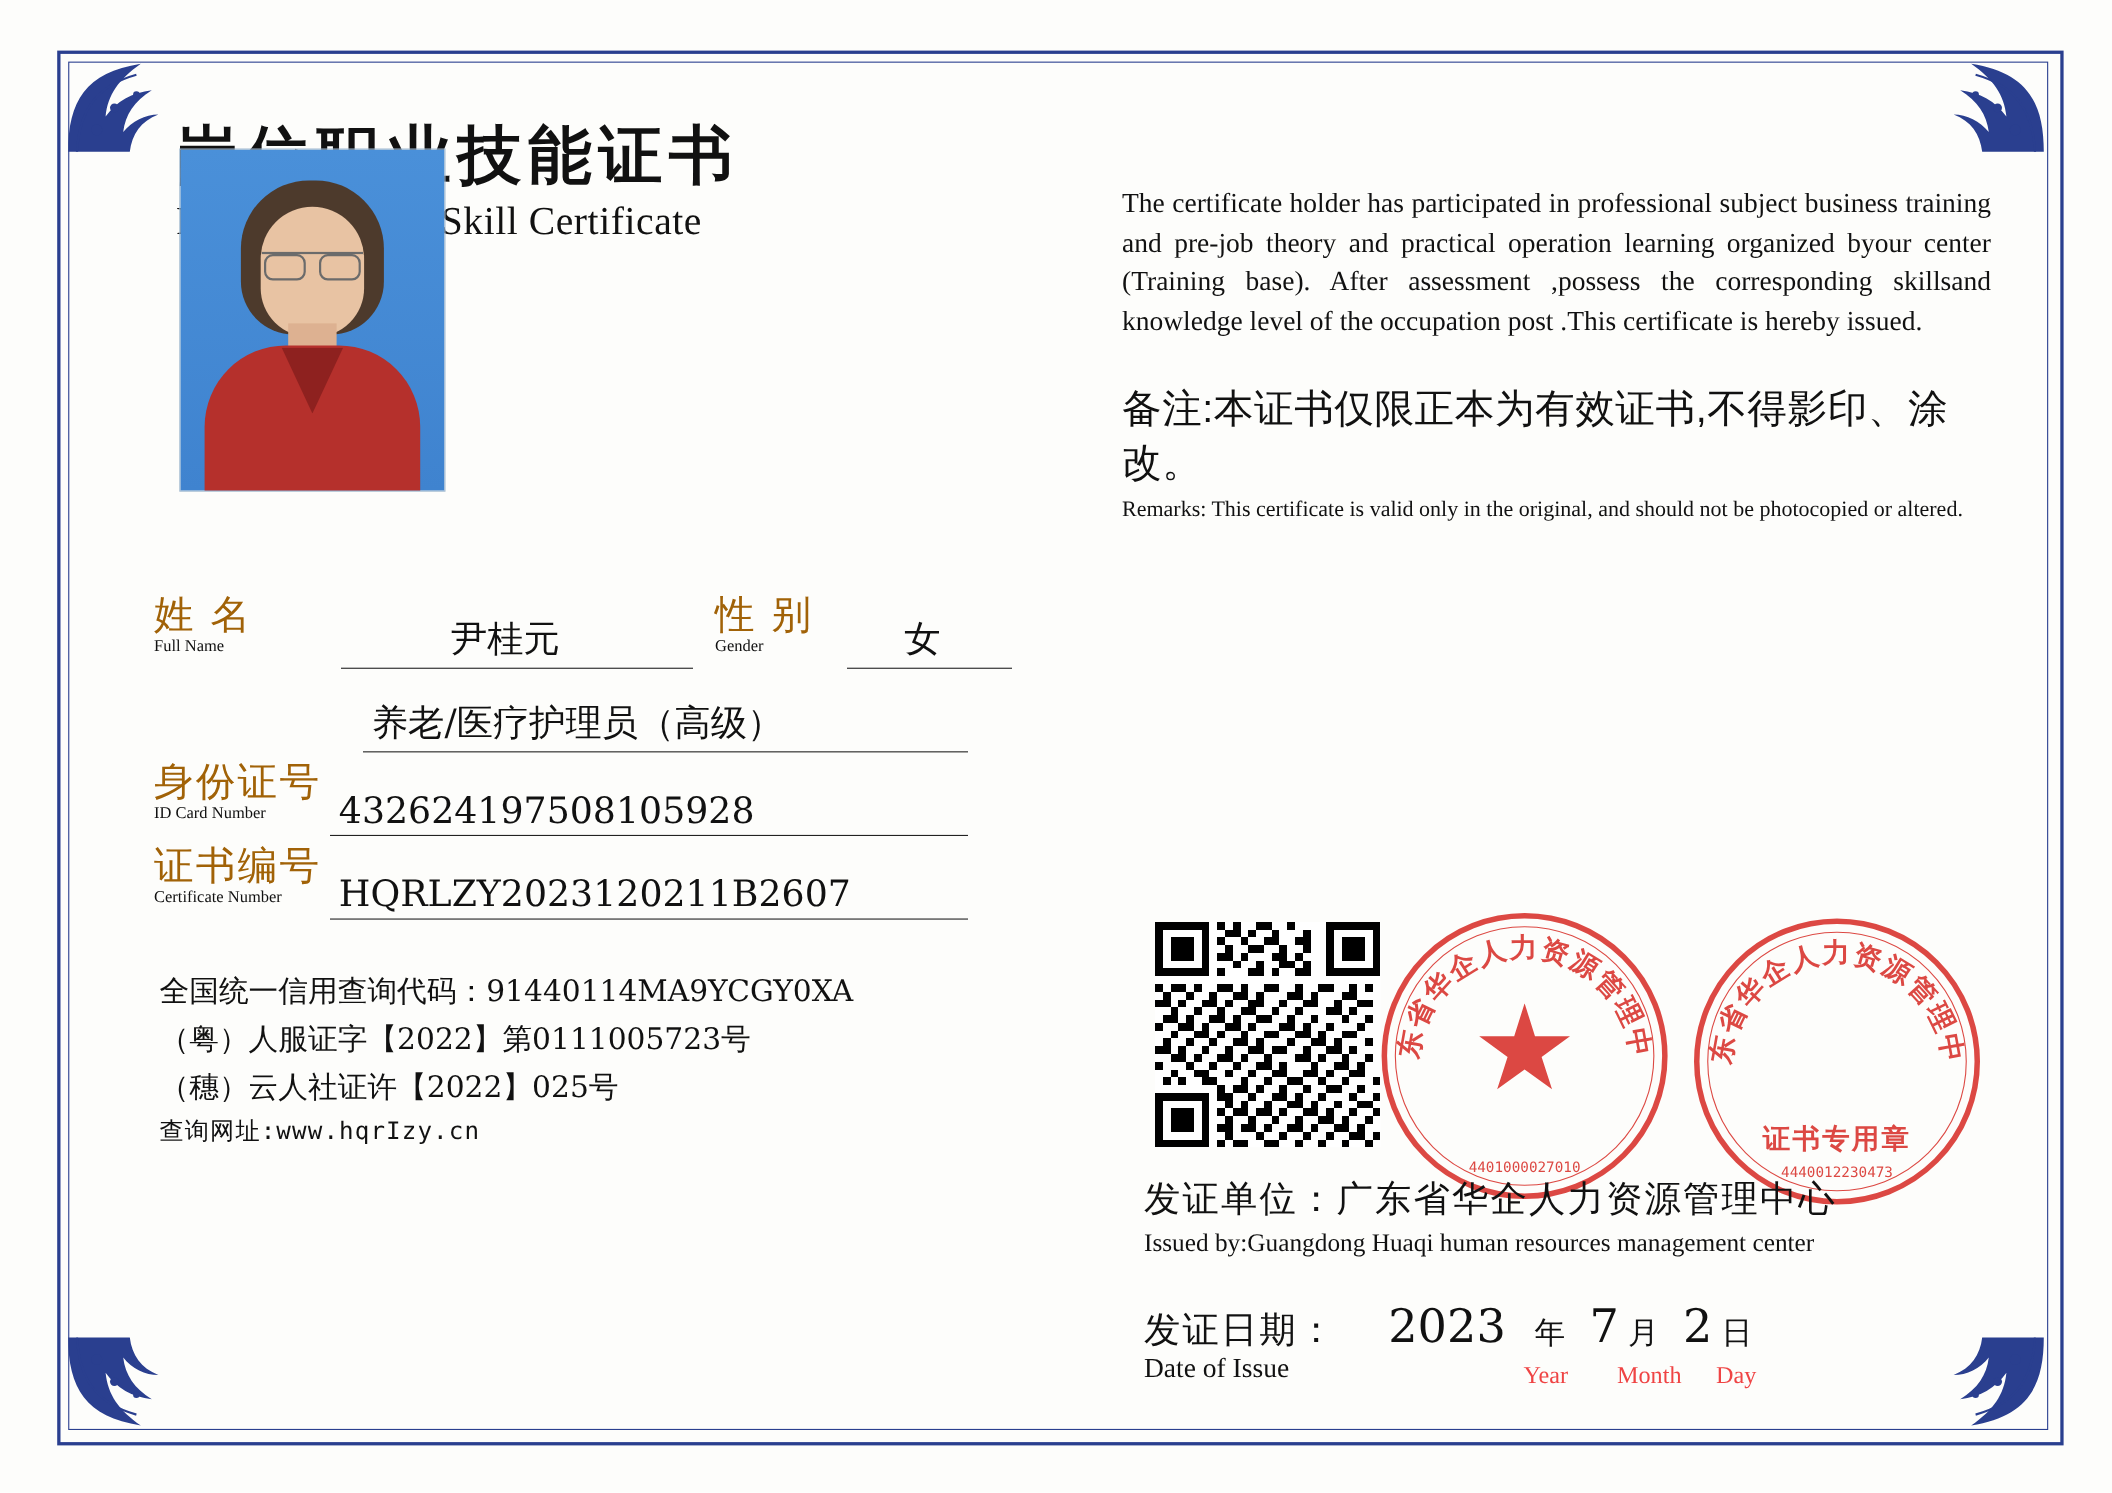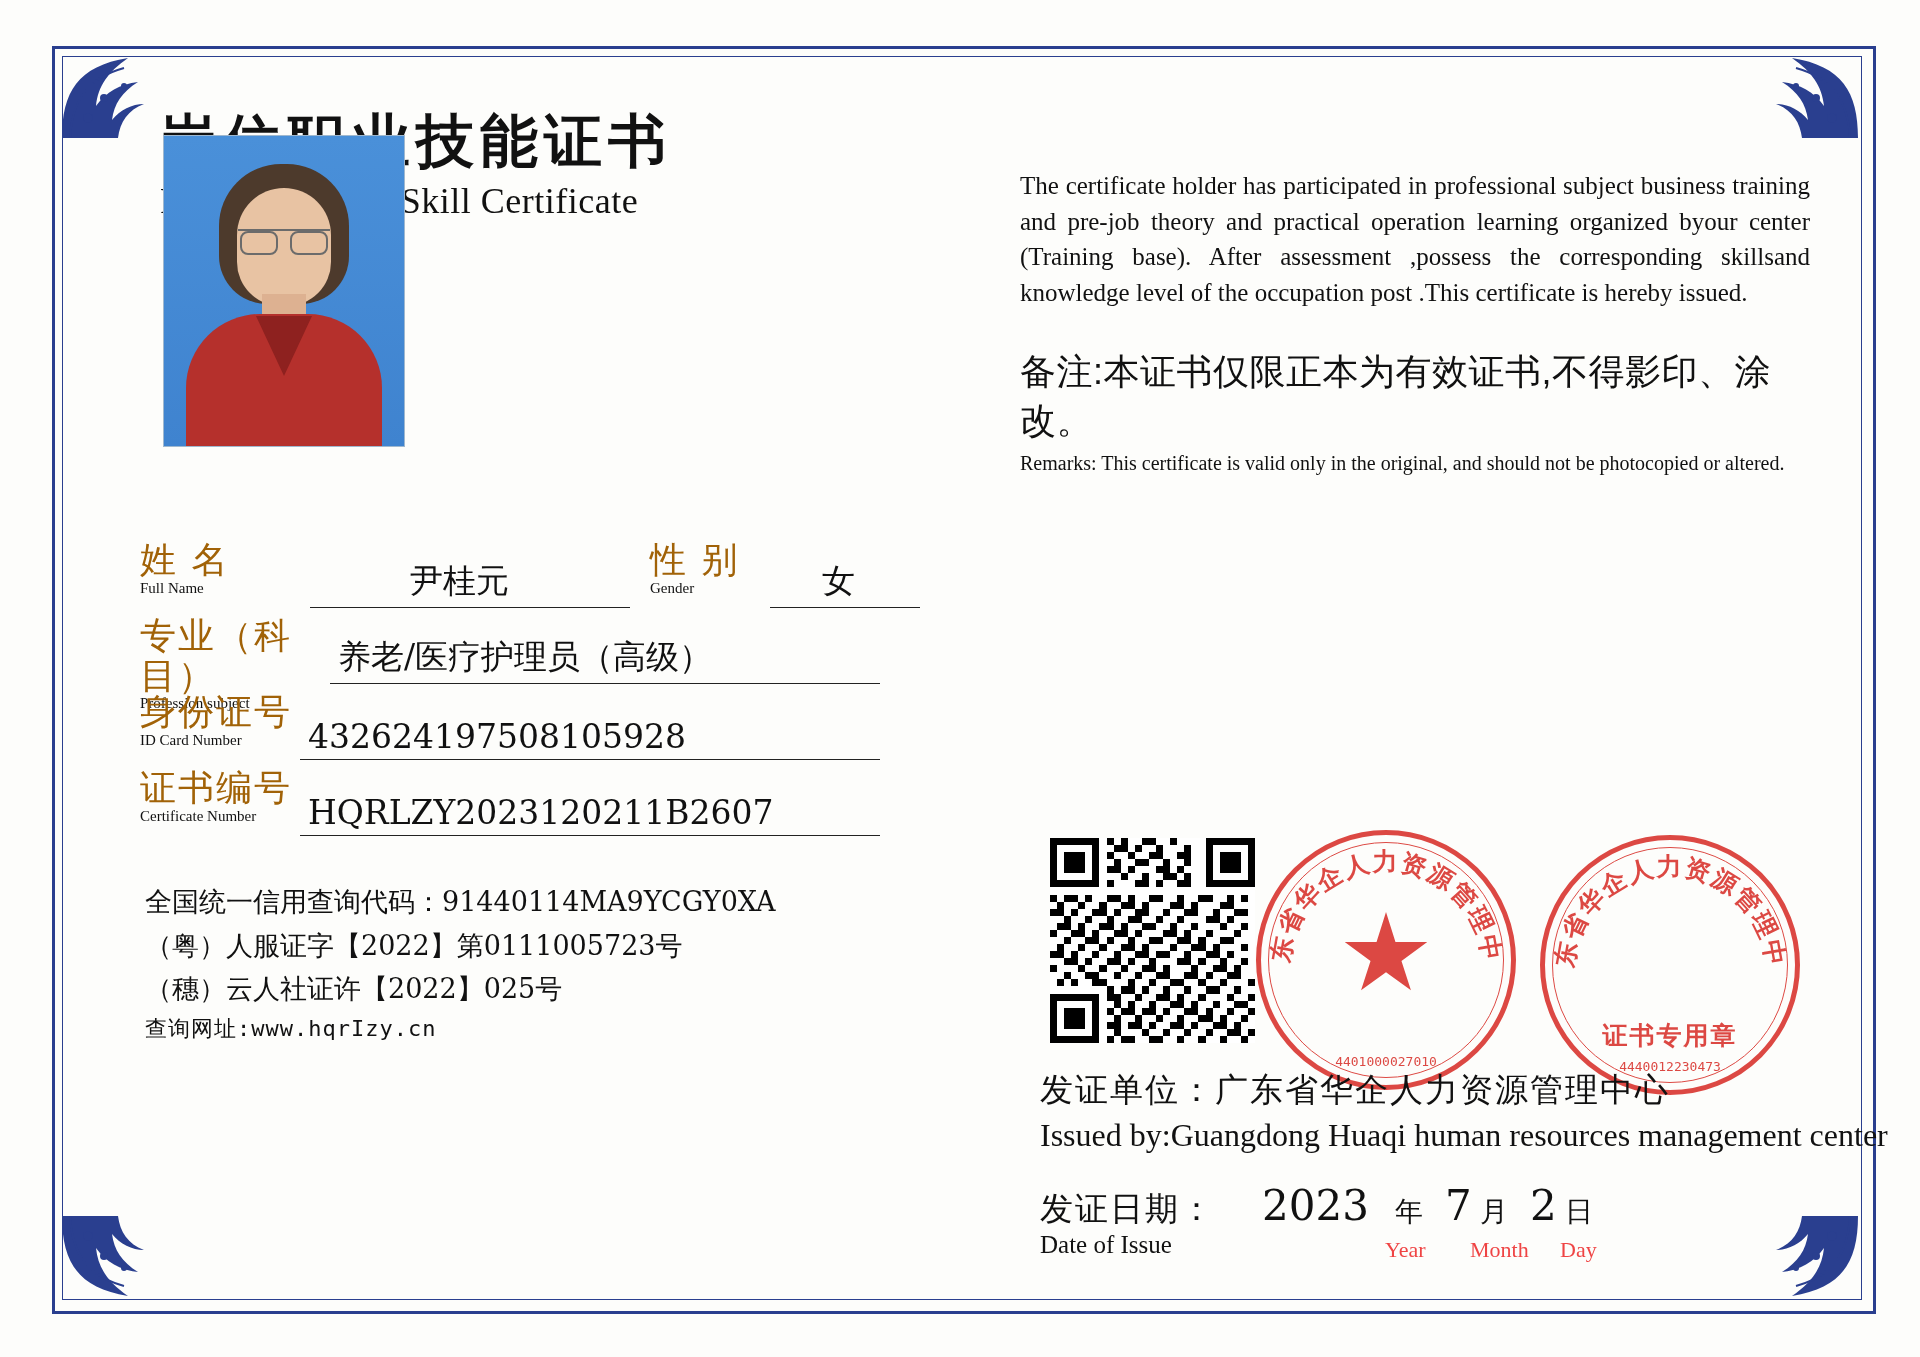--- a/index.html
+++ b/index.html
@@ -323,21 +323,21 @@
   }
   .issuer .cn {
     font-family: "DejaVu Serif", serif;
     font-size: 33px;
     color: #111;
     letter-spacing: 2px;
     white-space: nowrap;
   }
   .issuer .en {
     font-family: "Liberation Serif", serif;
-    font-size: 32px;
+    font-size: 23px;
     color: #111;
     margin-top: 4px;
     white-space: nowrap;
   }
 
   .issue-date {
     position: absolute;
     left: 1040px;
     top: 1185px;
     width: 800px;
@@ -434,24 +434,20 @@
 
       <div class="lbl lbl2">
         <span class="cn">性 别</span>
         <span class="en">Gender</span>
       </div>
       <div class="uline b"></div>
       <div class="val b">女</div>
     </div>
 
     <div class="field-row" id="row-prof">
-      <div class="lbl">
-        <span class="cn">专业（科目）</span>
-        <span class="en">Profession subject</span>
-      </div>
       <div class="uline"></div>
       <div class="val">养老/医疗护理员（高级）</div>
     </div>
 
     <div class="field-row" id="row-id">
       <div class="lbl">
         <span class="cn">身份证号</span>
         <span class="en">ID Card Number</span>
       </div>
       <div class="uline"></div>

